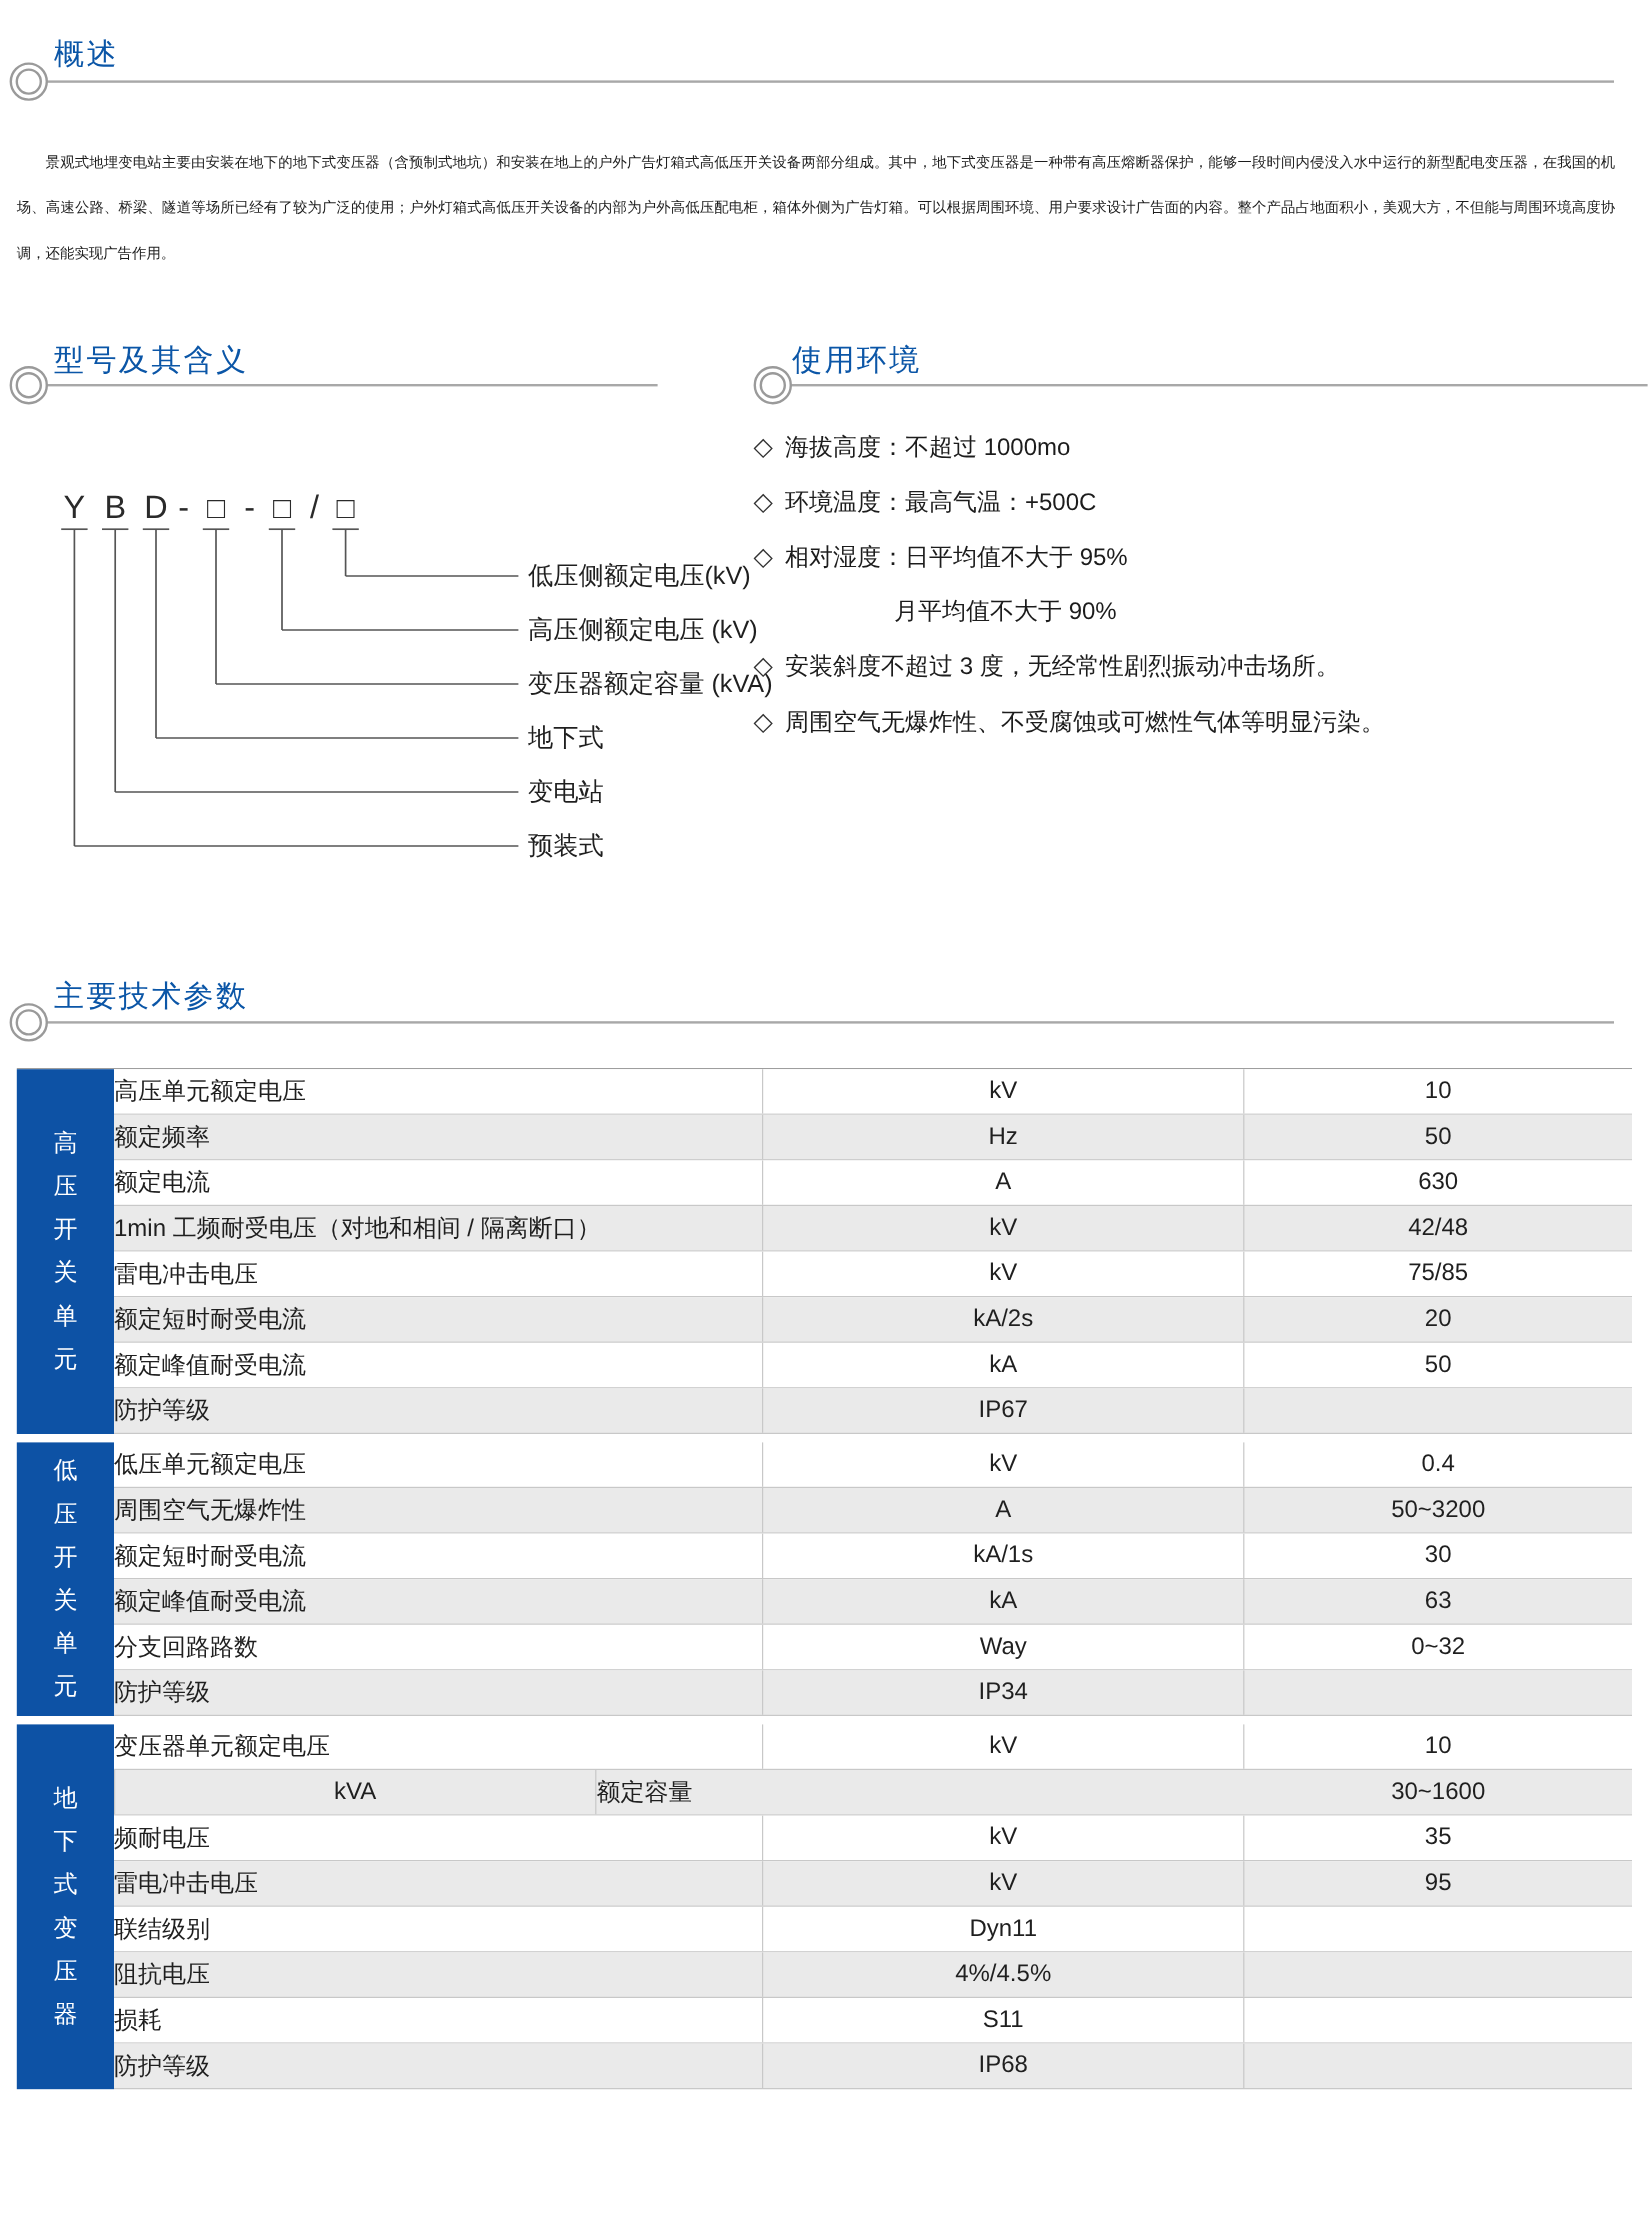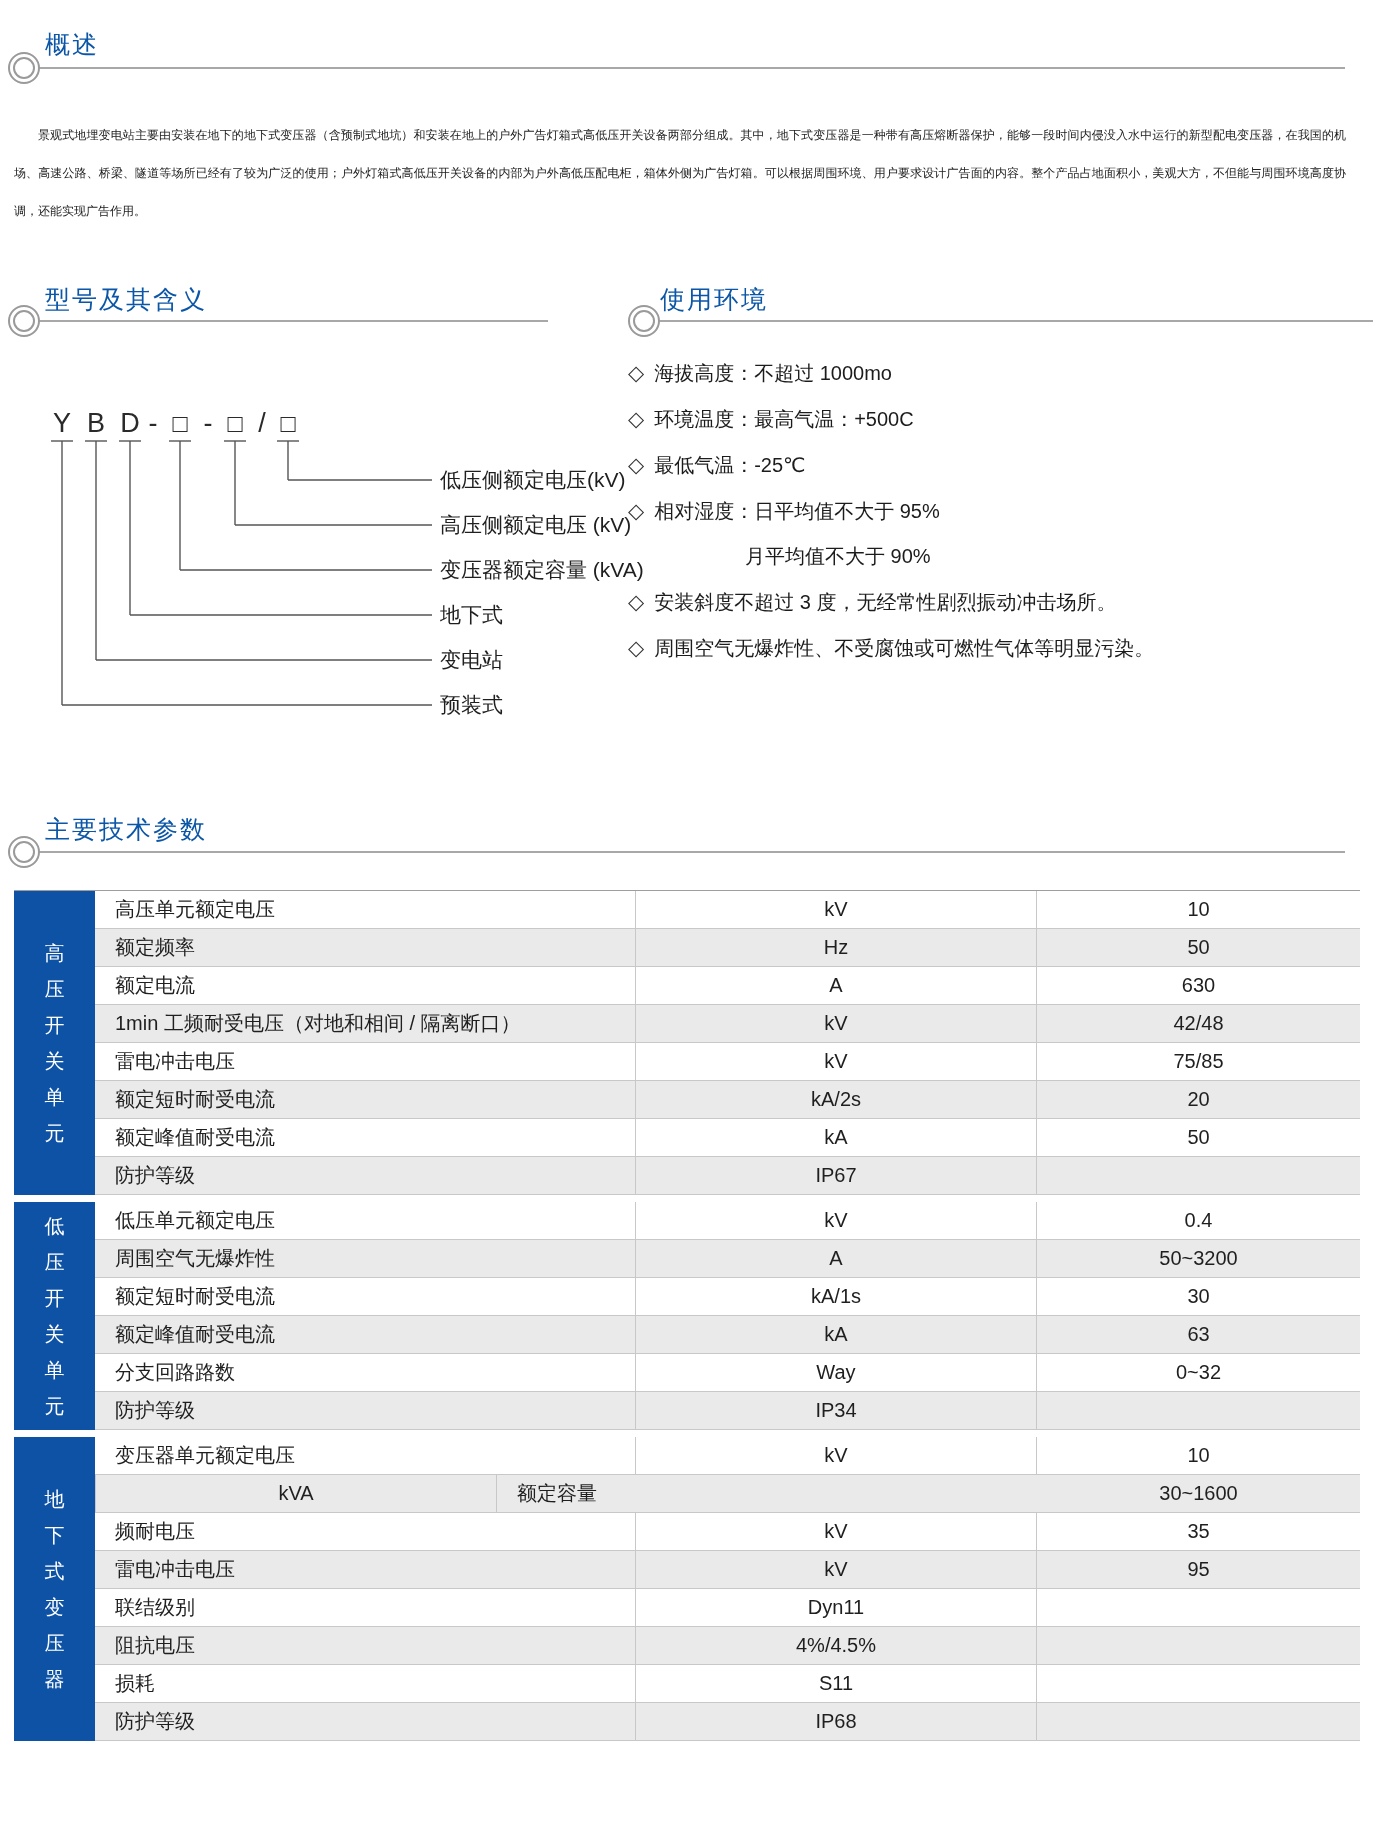--- a/index.html
+++ b/index.html
@@ -24,21 +24,21 @@
   #model-diagram{position:absolute;left:40px;top:340px;}
   #tech-table{position:absolute;left:14px;top:890px;width:1346px;border-top:1px solid #9e9e9e;}
   .tgroup{display:flex;margin-bottom:7px;}
   .tgroup:last-child{margin-bottom:0;}
   .band{width:81px;background:var(--band);color:#fff;display:flex;align-items:center;justify-content:center;flex:0 0 81px;}
   .band-inner{text-align:center;font-size:20px;line-height:36px;}
   .rows{flex:1;display:flex;flex-direction:column;}
   .trow{display:flex;height:37px;border-bottom:1px solid var(--hair);background:#fff;align-items:stretch;}
   .trow.alt{background:var(--rowalt);}
   .cell{display:flex;align-items:center;font-size:20px;}
-  .c-name{flex:0 0 540px;padding-left:20px;box-sizing:border-box;}
+  .c-name{flex:0 0 540px;box-sizing:border-box;}
   .c-unit{flex:0 0 400px;justify-content:center;border-left:1px solid var(--hair);border-right:1px solid var(--hair);}
   .c-value{flex:1;justify-content:center;}
 </style>
 </head>
 <body style="--accent: #0b56a7; --band: #0d52a5; --rowalt: #eaeaea; --hair: #c8c8c8; --rule: #a8a8a8;">
 
 <div class="sec-title" style="left:45px;top:28px;">概述</div>
 <div class="rule-line" style="left:28px;top:67px;width:1317px;"></div>
 <div class="rule-circle" style="left:8px;top:52px;"></div>
 <p class="overview-text">景观式地埋变电站主要由安装在地下的地下式变压器（含预制式地坑）和安装在地上的户外广告灯箱式高低压开关设备两部分组成。其中，地下式变压器是一种带有高压熔断器保护，能够一段时间内侵没入水中运行的新型配电变压器，在我国的机场、高速公路、桥梁、隧道等场所已经有了较为广泛的使用；户外灯箱式高低压开关设备的内部为户外高低压配电柜，箱体外侧为广告灯箱。可以根据周围环境、用户要求设计广告面的内容。整个产品占地面积小，美观大方，不但能与周围环境高度协调，还能实现广告作用。</p>
@@ -81,21 +81,20 @@
     <line x1="22" y1="365" x2="392" y2="365" stroke="#555" stroke-width="1.4"></line>
     <text x="400" y="372" font-size="21" fill="#1f1f1f">预装式</text>
   </svg>
 
 <div class="sec-title" style="left:660px;top:283px;">使用环境</div>
 <div class="rule-line" style="left:645px;top:320px;width:728px;"></div>
 <div class="rule-circle" style="left:628px;top:305px;"></div>
 <ul class="env-list">
     <li><span class="diamond">◇</span>海拔高度：不超过 1000mo</li>
     <li><span class="diamond">◇</span>环境温度：最高气温：+500C</li>
-    <li><span class="diamond">◇</span>最低气温：-25℃</li>
     <li><span class="diamond">◇</span>相对湿度：日平均值不大于 95%</li>
     <li class="cont">月平均值不大于 90%</li>
     <li><span class="diamond">◇</span>安装斜度不超过 3 度，无经常性剧烈振动冲击场所。</li>
     <li><span class="diamond">◇</span>周围空气无爆炸性、不受腐蚀或可燃性气体等明显污染。</li>
   </ul>
 
 <div class="sec-title" style="left:45px;top:813px;">主要技术参数</div>
 <div class="rule-line" style="left:28px;top:851px;width:1317px;"></div>
 <div class="rule-circle" style="left:8px;top:836px;"></div>
 <div id="tech-table">

